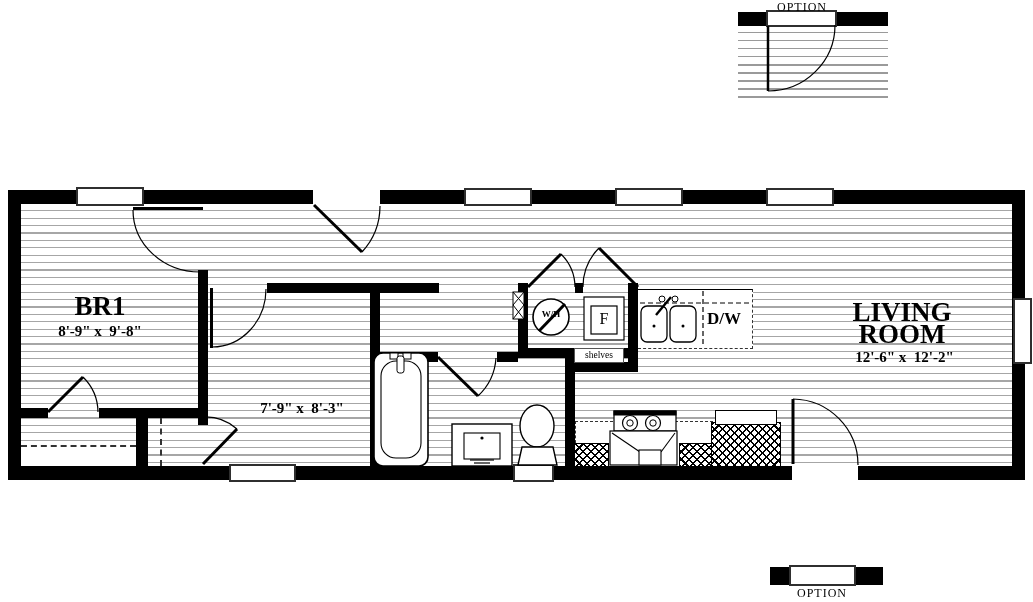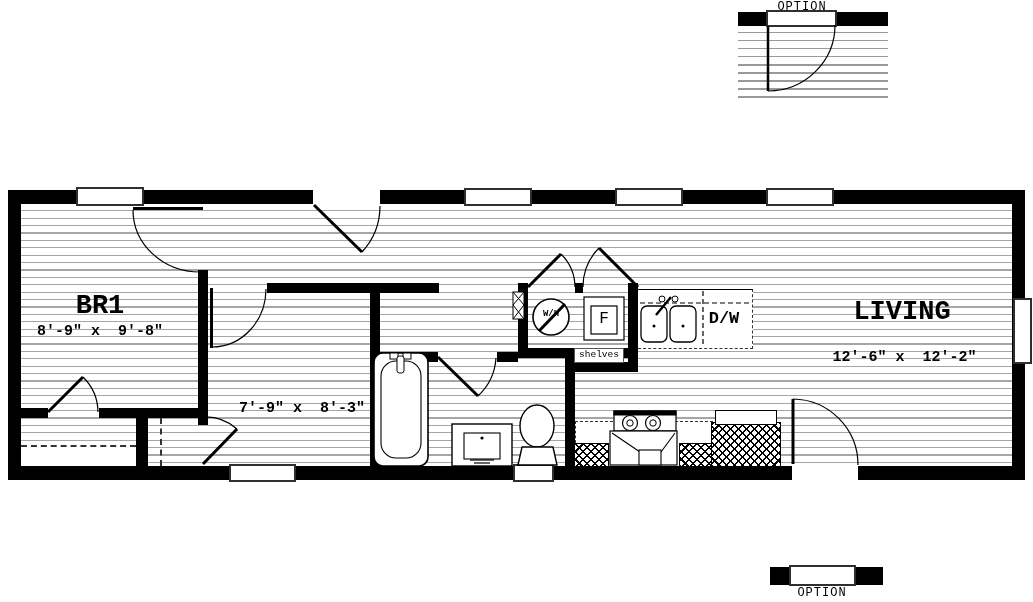--- a/index.html
+++ b/index.html
@@ -1,17 +1,17 @@
 <!DOCTYPE html>
 <html><head>
 <meta charset="utf-8">
 <style>
   html,body{margin:0;padding:0;background:#fff;}
   #stage{position:relative;width:1033px;height:602px;background:#fff;overflow:hidden;
-         font-family:Liberation Mono, monospace;color:#000;}
+         font-family:Liberation Serif, serif;color:#000;}
   .abs{position:absolute;box-sizing:border-box;}
   .wall{position:absolute;background:#000;box-sizing:border-box;z-index:3;}
   .floor{background:repeating-linear-gradient(to bottom,#fff 0px,#fff 6.1px,#a6a6a6 6.1px,#a6a6a6 7.4px);z-index:1;}
   .floor8{background:repeating-linear-gradient(to bottom,#fff 0px,#fff 6.6px,#9a9a9a 6.6px,#9a9a9a 8.1px);z-index:1;}
   .win{position:absolute;background:#fff;border:2px solid #2f2f2f;box-sizing:border-box;z-index:4;}
   .gap{position:absolute;background:#fff;z-index:4;}
   .whitebox{position:absolute;background:#fff;z-index:2;}
   .xhatch{position:absolute;background-color:#fff;border:1.5px solid #000;z-index:2;
     background-image:
       repeating-linear-gradient(45deg,#000 0,#000 1.5px,transparent 1.5px,transparent 5.6px),
@@ -171,20 +171,21 @@
         <line x1="524" y1="305" x2="513" y2="319"></line>
     </g>
   </svg>
 
   <div class="lbl room-name" style="left:40px;top:294px;width:120px;">BR1</div>
   <div class="lbl room-dims" style="left:25px;top:323px;width:150px;">8'-9" x  9'-8"</div>
 
   <div class="lbl room-dims" style="left:227px;top:400px;width:150px;">7'-9" x  8'-3"</div>
 
   <div class="lbl room-name" style="left:832px;top:301px;width:140px;line-height:22px;">LIVING</div>
+  <div class="lbl room-name" style="left:832px;top:323px;width:140px;line-height:22px;">ROOM</div>
   <div class="lbl room-dims" style="left:832px;top:349px;width:145px;">12'-6" x  12'-2"</div>
 
   <div class="lbl small-lbl" style="left:534px;top:309px;width:34px;font-size:9px;">W/H</div>
   <div class="lbl" style="left:584px;top:310px;width:40px;font-size:16px;">F</div>
   <div class="lbl" style="left:574px;top:348px;width:48px;height:13px;font-size:9.5px;line-height:12px;background:#fff;border:1px solid #555;">shelves</div>
   <div class="lbl small-lbl" style="left:704px;top:309px;width:40px;font-size:17px;">D/W</div>
 
 </div>
 
 </body></html>

